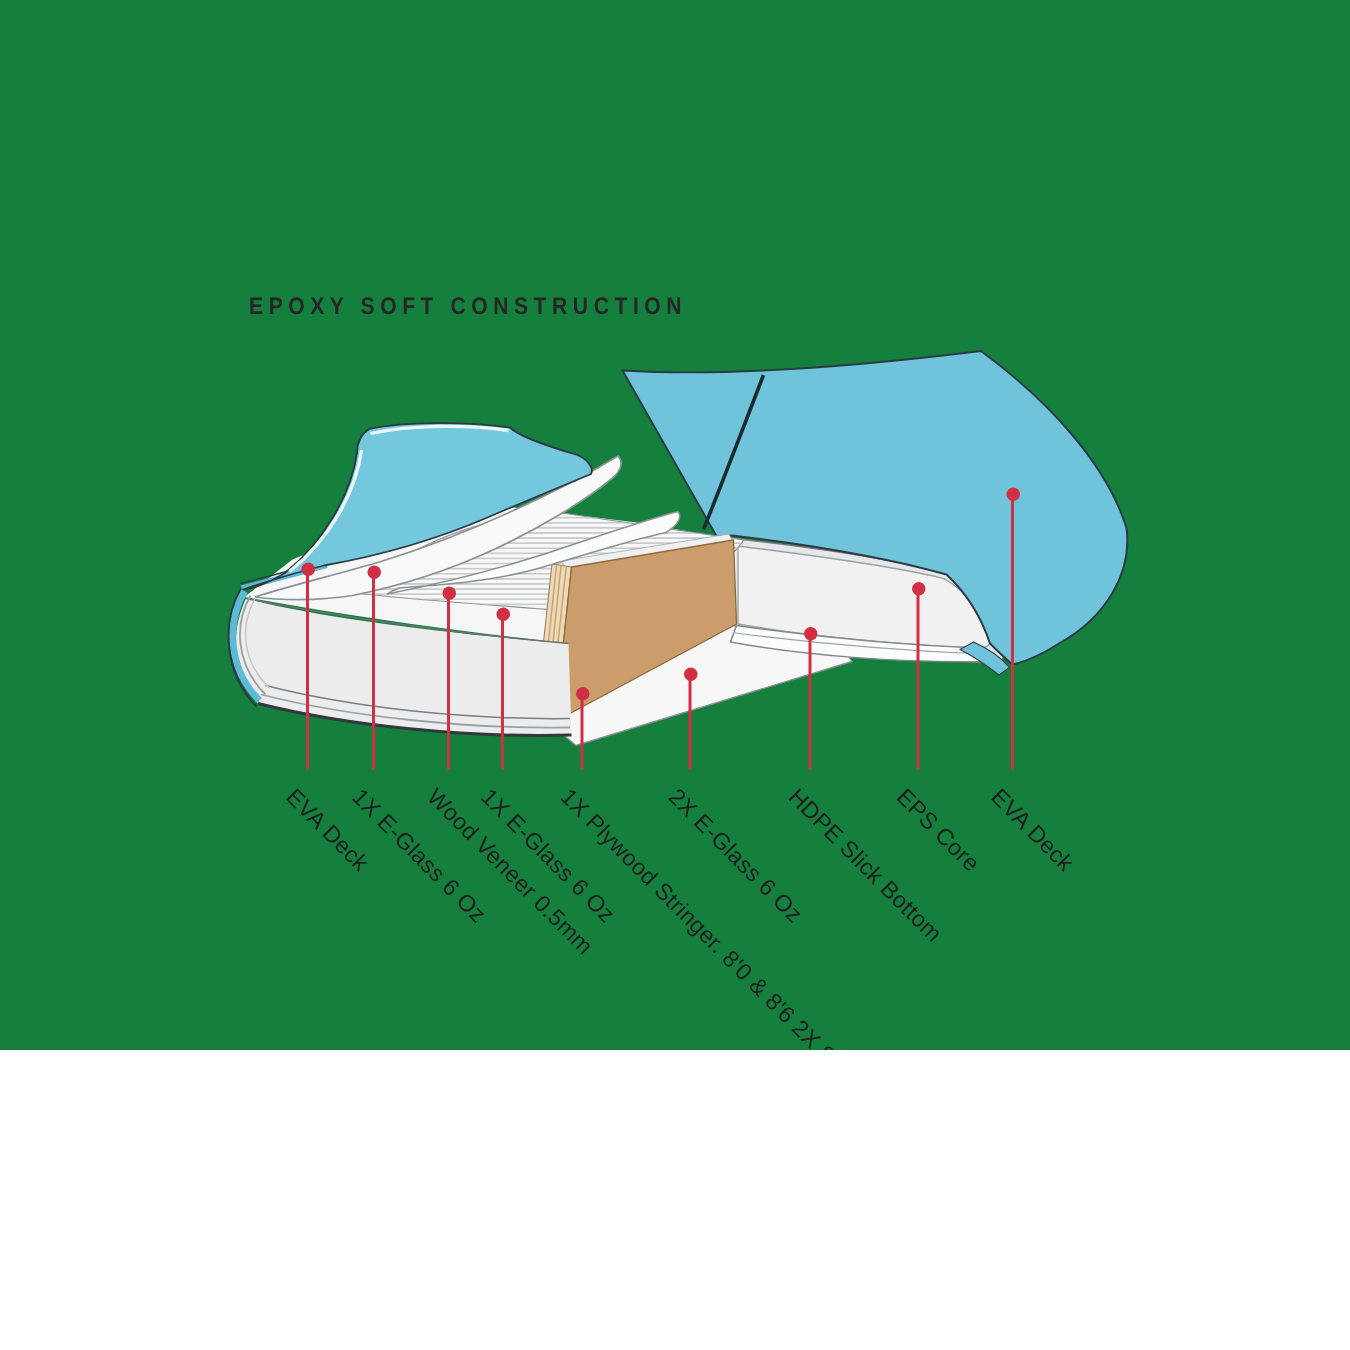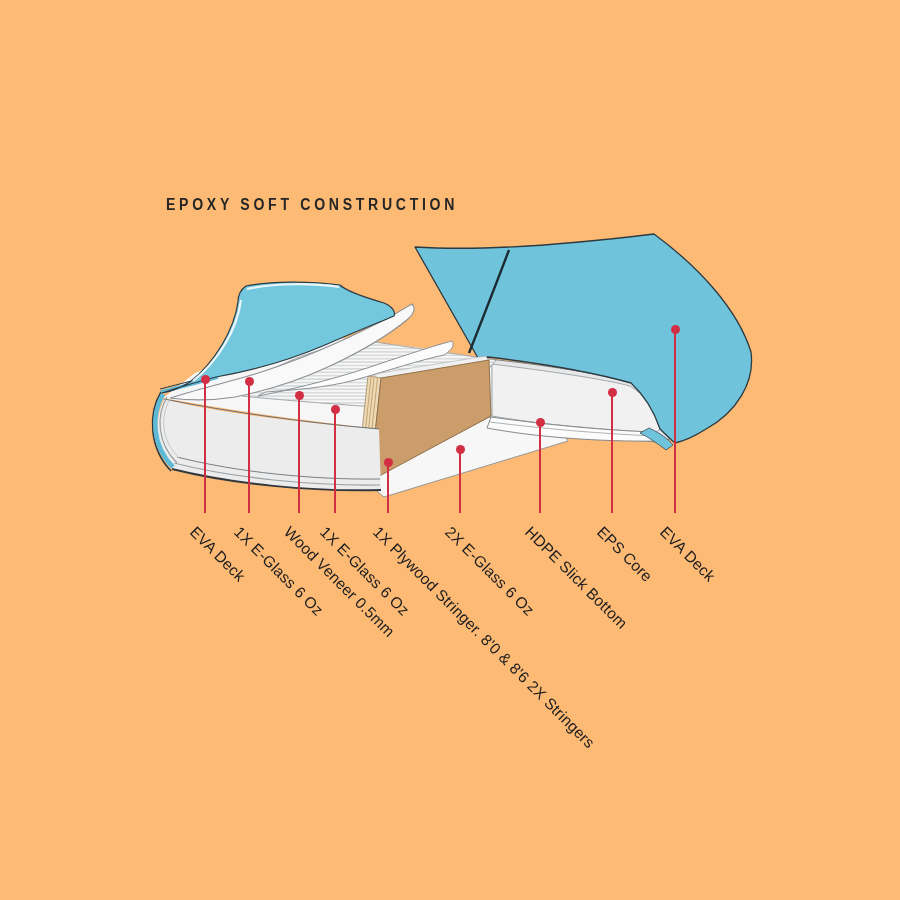--- a/index.html
+++ b/index.html
@@ -1,16 +1,16 @@
 <!DOCTYPE html>
 <html><head>
 <meta charset="utf-8">
 <style>
   html,body{margin:0;padding:0;background:#ffffff;}
-  .stage{position:relative;width:900px;height:900px;background:#fdba74;overflow:hidden;
+  .stage{position:relative;width:900px;height:700px;background:#15803d;overflow:hidden;
          font-family:"Liberation Sans", sans-serif;}
   .title{position:absolute;left:166px;top:196px;font-size:16px;font-weight:bold;
          letter-spacing:4.2px;color:#262626;transform:scaleX(0.88);transform-origin:0 0;
          white-space:nowrap;}
   svg.illus{position:absolute;left:0;top:0;}
   #annotations{position:absolute;left:0;top:0;width:900px;height:900px;z-index:5;}
   .leader-line{position:absolute;width:2px;}
   .leader-dot{position:absolute;width:9px;height:9px;border-radius:50%;}
   .layer-label{position:absolute;transform:rotate(45deg);transform-origin:0 0;
                font-size:15.5px;color:#1d1d1f;white-space:nowrap;letter-spacing:0.2px;}

